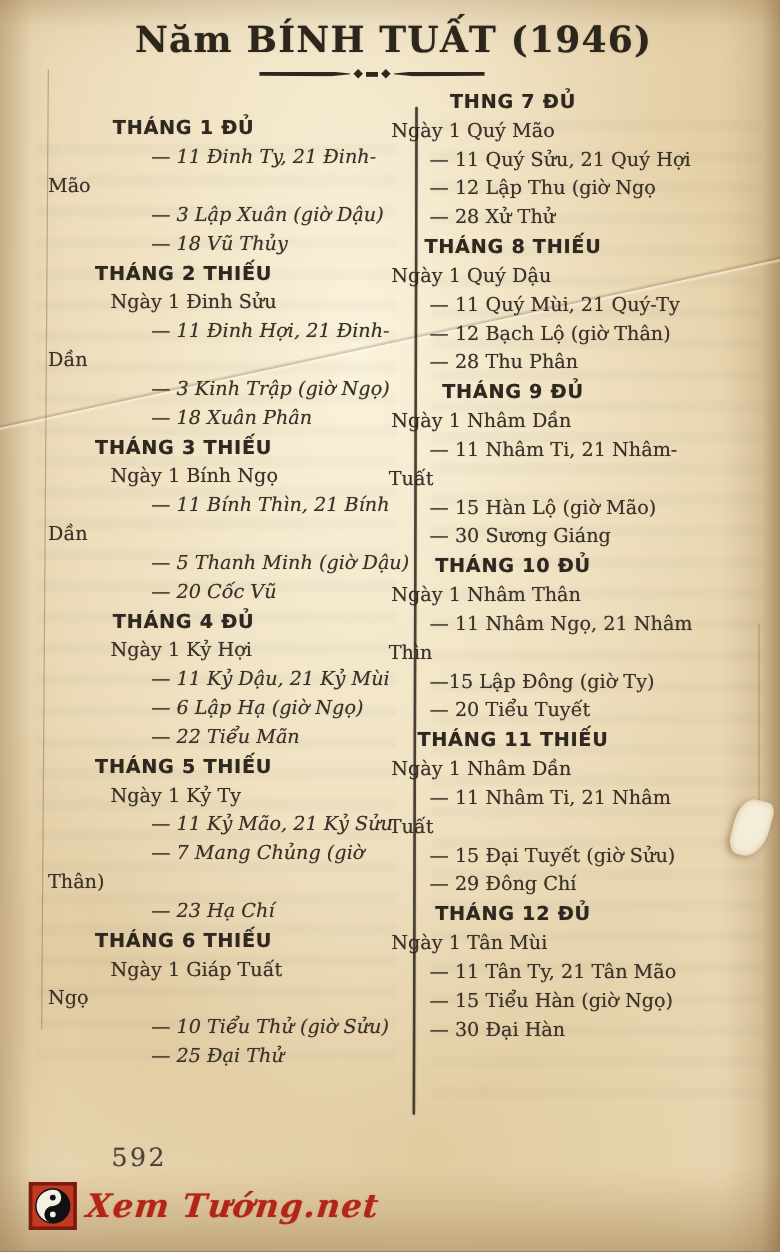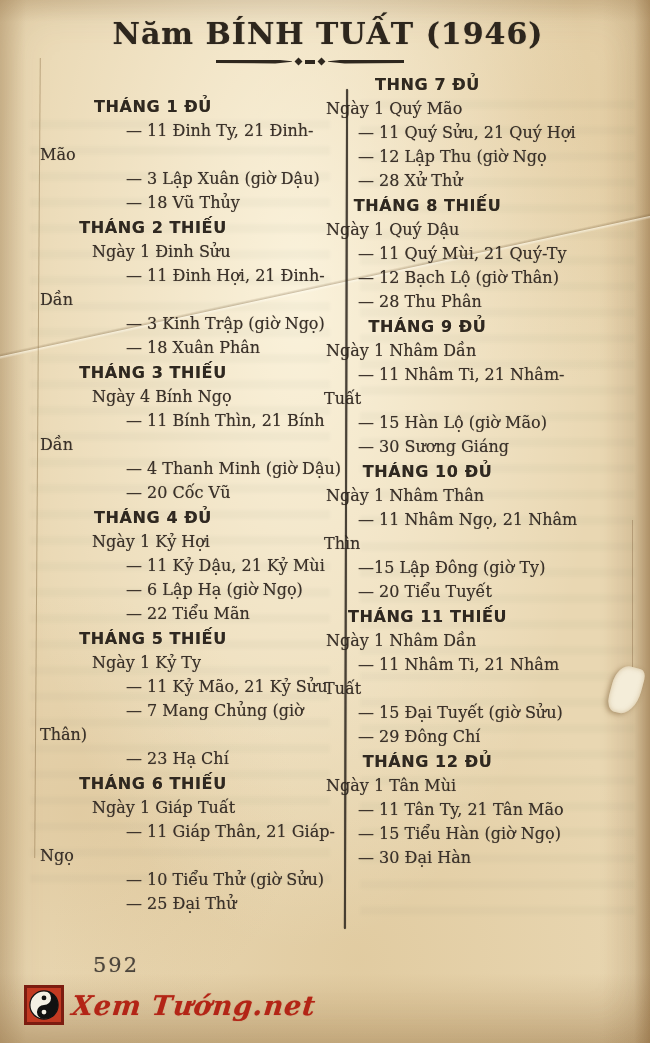--- a/index.html
+++ b/index.html
@@ -57,21 +57,21 @@
   .col-right{width:243px;padding:2px 4px 0 12px;}
   .month-header{margin:7px 0 5px;text-align:center;
     font-family:"DejaVu Sans","Liberation Sans",sans-serif;
     font-size:16px;font-weight:bold;letter-spacing:.6px;line-height:18px;color:#2f2820;
     text-shadow:0 0 .6px rgba(47,40,32,.6);}
   .col-left  .month-header{padding-right:40px;}
   .col-right .month-header{padding-right:20px;}
   .line{margin:0 0 5px;font-size:16px;line-height:19px;white-space:nowrap;overflow:visible;
     color:#3a3129;text-shadow:0 0 .7px rgba(58,49,41,.55);}
   .col-left  .line.ngay{padding-left:52px;}
-  .col-left  .line.dash{padding-left:86px;}
+  .col-left  .line.dash{padding-left:86px;font-style:italic;}
   .col-left  .line.cont{padding-left:0;}
   .col-right .line.ngay{padding-left:2px;}
   .col-right .line.dash{padding-left:34px;}
   .col-right .line.cont{padding-left:0;}
   
   .page-number{position:absolute;z-index:3;left:93px;top:953px;
     font-size:21px;letter-spacing:2px;color:#4c453c;text-shadow:0 0 .8px rgba(76,69,60,.5);}
   .watermark{position:absolute;z-index:4;left:24px;top:985px;display:flex;align-items:center;gap:8px;}
   .wm-badge{width:40px;height:40px;background:#c23a22;border:3px solid #7c1c10;
     box-sizing:border-box;display:flex;align-items:center;justify-content:center;}
@@ -114,45 +114,44 @@
         <section class="month">
           <h3 class="month-header">THÁNG 2 THIẾU</h3>
           <p class="line ngay">Ngày 1 Đinh Sửu</p>
           <p class="line dash">— 11 Đinh Hợi, 21 Đinh-</p>
           <p class="line cont">Dần</p>
           <p class="line dash">— 3 Kinh Trập (giờ Ngọ)</p>
           <p class="line dash">— 18 Xuân Phân</p>
         </section>
         <section class="month">
           <h3 class="month-header">THÁNG 3 THIẾU</h3>
-          <p class="line ngay">Ngày 4 Bính Ngọ</p>
+          <p class="line ngay">Ngày 1 Bính Ngọ</p>
           <p class="line dash">— 11 Bính Thìn, 21 Bính</p>
           <p class="line cont">Dần</p>
-          <p class="line dash">— 4 Thanh Minh (giờ Dậu)</p>
+          <p class="line dash">— 5 Thanh Minh (giờ Dậu)</p>
           <p class="line dash">— 20 Cốc Vũ</p>
         </section>
         <section class="month">
           <h3 class="month-header">THÁNG 4 ĐỦ</h3>
           <p class="line ngay">Ngày 1 Kỷ Hợi</p>
           <p class="line dash">— 11 Kỷ Dậu, 21 Kỷ Mùi</p>
           <p class="line dash">— 6 Lập Hạ (giờ Ngọ)</p>
           <p class="line dash">— 22 Tiểu Mãn</p>
         </section>
         <section class="month">
           <h3 class="month-header">THÁNG 5 THIẾU</h3>
           <p class="line ngay">Ngày 1 Kỷ Ty</p>
           <p class="line dash">— 11 Kỷ Mão, 21 Kỷ Sửu</p>
           <p class="line dash">— 7 Mang Chủng (giờ</p>
           <p class="line cont">Thân)</p>
           <p class="line dash">— 23 Hạ Chí</p>
         </section>
         <section class="month">
           <h3 class="month-header">THÁNG 6 THIẾU</h3>
           <p class="line ngay">Ngày 1 Giáp Tuất</p>
-          <p class="line dash">— 11 Giáp Thân, 21 Giáp-</p>
           <p class="line cont">Ngọ</p>
           <p class="line dash">— 10 Tiểu Thử (giờ Sửu)</p>
           <p class="line dash">— 25 Đại Thử</p>
         </section>
       </div>
     <div class="column col-right">
         <section class="month">
           <h3 class="month-header">THNG 7 ĐỦ</h3>
           <p class="line ngay">Ngày 1 Quý Mão</p>
           <p class="line dash">— 11 Quý Sửu, 21 Quý Hợi</p>

